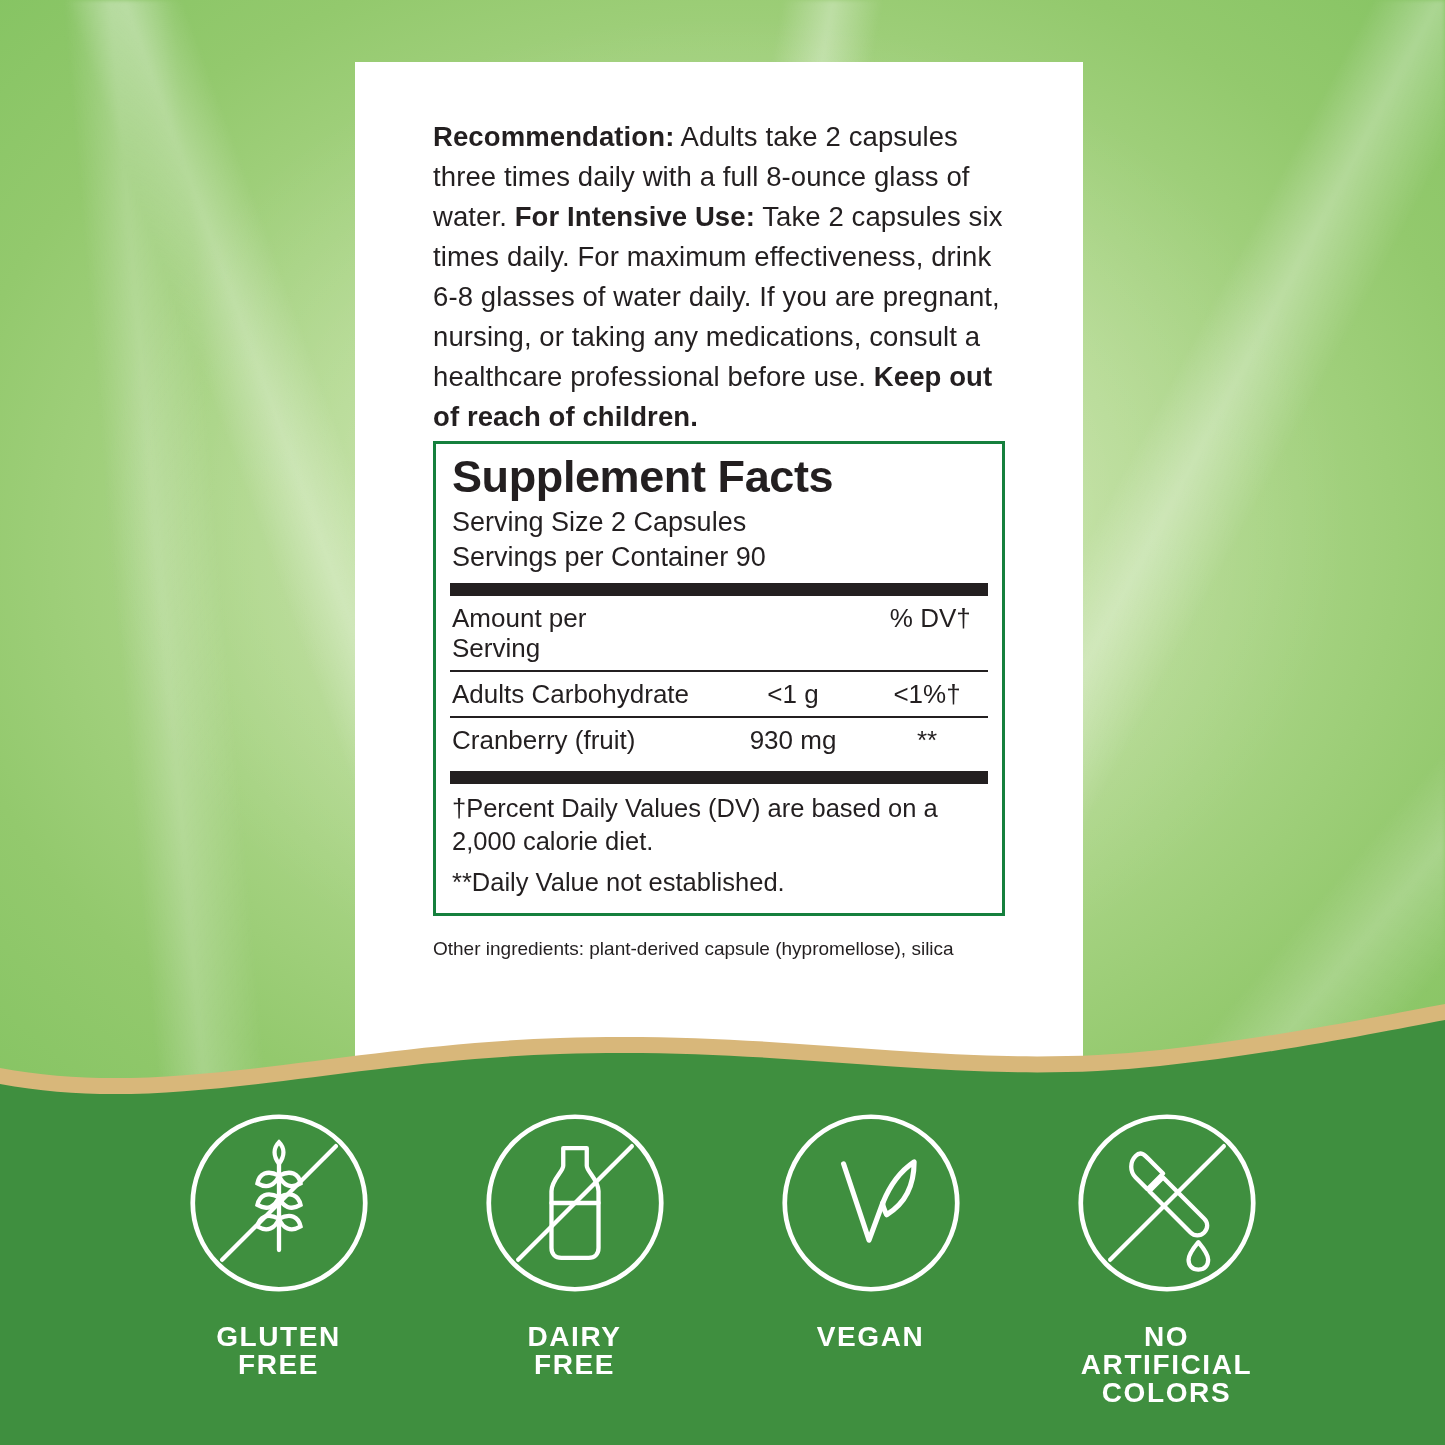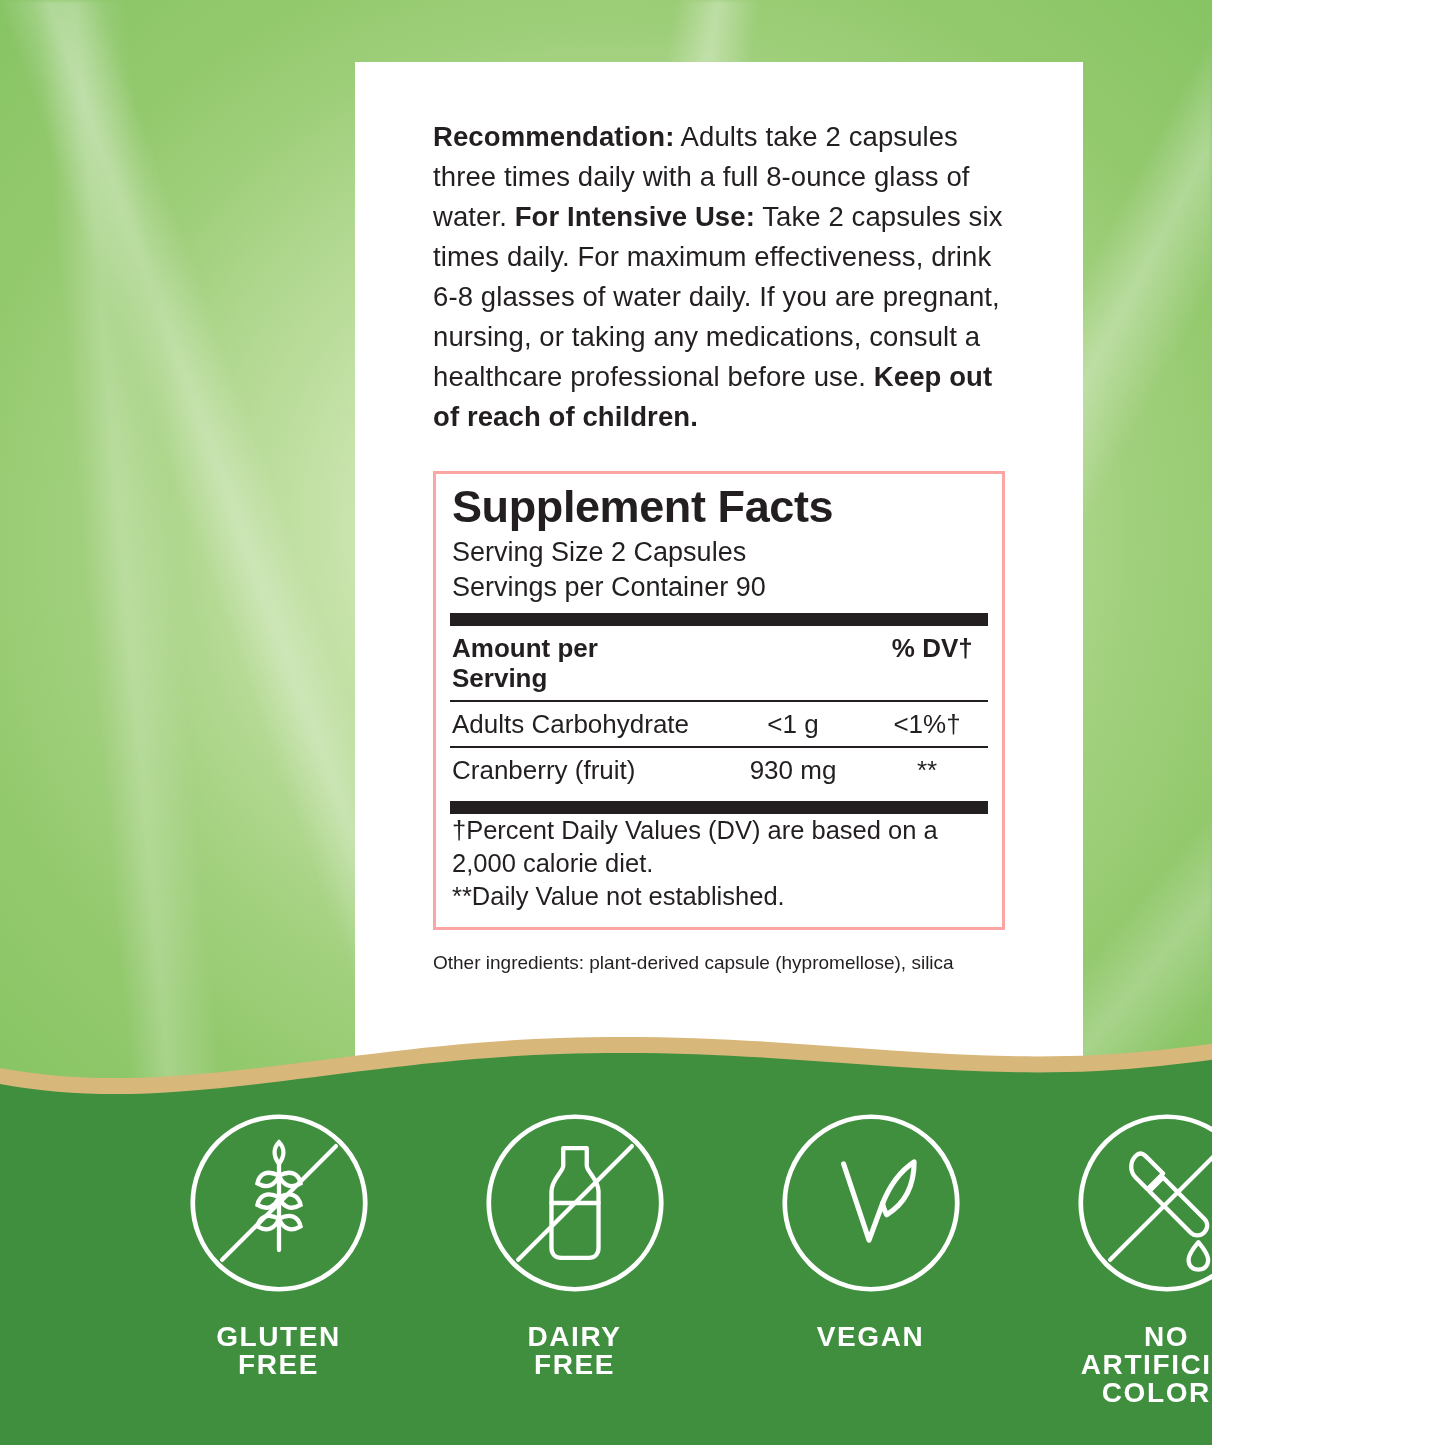--- a/index.html
+++ b/index.html
@@ -7,21 +7,21 @@
     padding: 0;
   }
   body {
     width: 1445px;
     height: 1445px;
     font-family: "Liberation Sans", sans-serif;
     overflow: hidden;
   }
   #page {
     position: relative;
-    width: 1212px;
+    width: 1445px;
     height: 1445px;
     background: #8cc96a;
     overflow: hidden;
   }
   
   .bg-base {
     position: absolute;
     inset: 0;
     background:
       radial-gradient(ellipse 70% 55% at 50% 38%, #cfe6ae 0%, #bfdf9d 28%, #a7d383 55%, #93c96d 78%, #86c463 100%);
@@ -62,22 +62,22 @@
   .rec-text {
     font-size: 27.5px;
     line-height: 40px;
     color: #231f20;
     letter-spacing: 0.1px;
   }
   .rec-text b { font-weight: bold; }
 
   
   .sf-box {
-    margin-top: 34px;
-    border: 3px solid #fca5a5;
+    margin-top: 4px;
+    border: 3px solid #15803d;
     box-sizing: border-box;
     padding: 6px 14px 14px 14px;
     width: 572px;
   }
   .sf-title {
     font-size: 45px;
     font-weight: bold;
     letter-spacing: -0.4px;
     color: #231f20;
     line-height: 54px;
@@ -101,37 +101,37 @@
   }
   .sf-row {
     display: flex;
     align-items: baseline;
     font-size: 26px;
     line-height: 30px;
     color: #231f20;
     padding: 7px 2px 7px 2px;
   }
   .sf-row.head {
-    font-weight: bold;
+    font-weight: normal;
     gap: 32px;
   }
   .sf-row .c-name { flex: 1 1 auto; }
   .sf-row .c-amt {
     width: 150px;
     text-align: center;
   }
   .sf-row .c-dv {
     width: 118px;
     text-align: center;
   }
   .sf-foot {
     font-size: 25.5px;
     line-height: 33px;
     color: #231f20;
-    padding: 0 2px 0 2px;
+    padding: 8px 2px 0 2px;
   }
   .other-ing {
     margin-top: 14px;
     font-size: 19px;
     line-height: 38px;
     color: #231f20;
   }
 
   
   .band {

